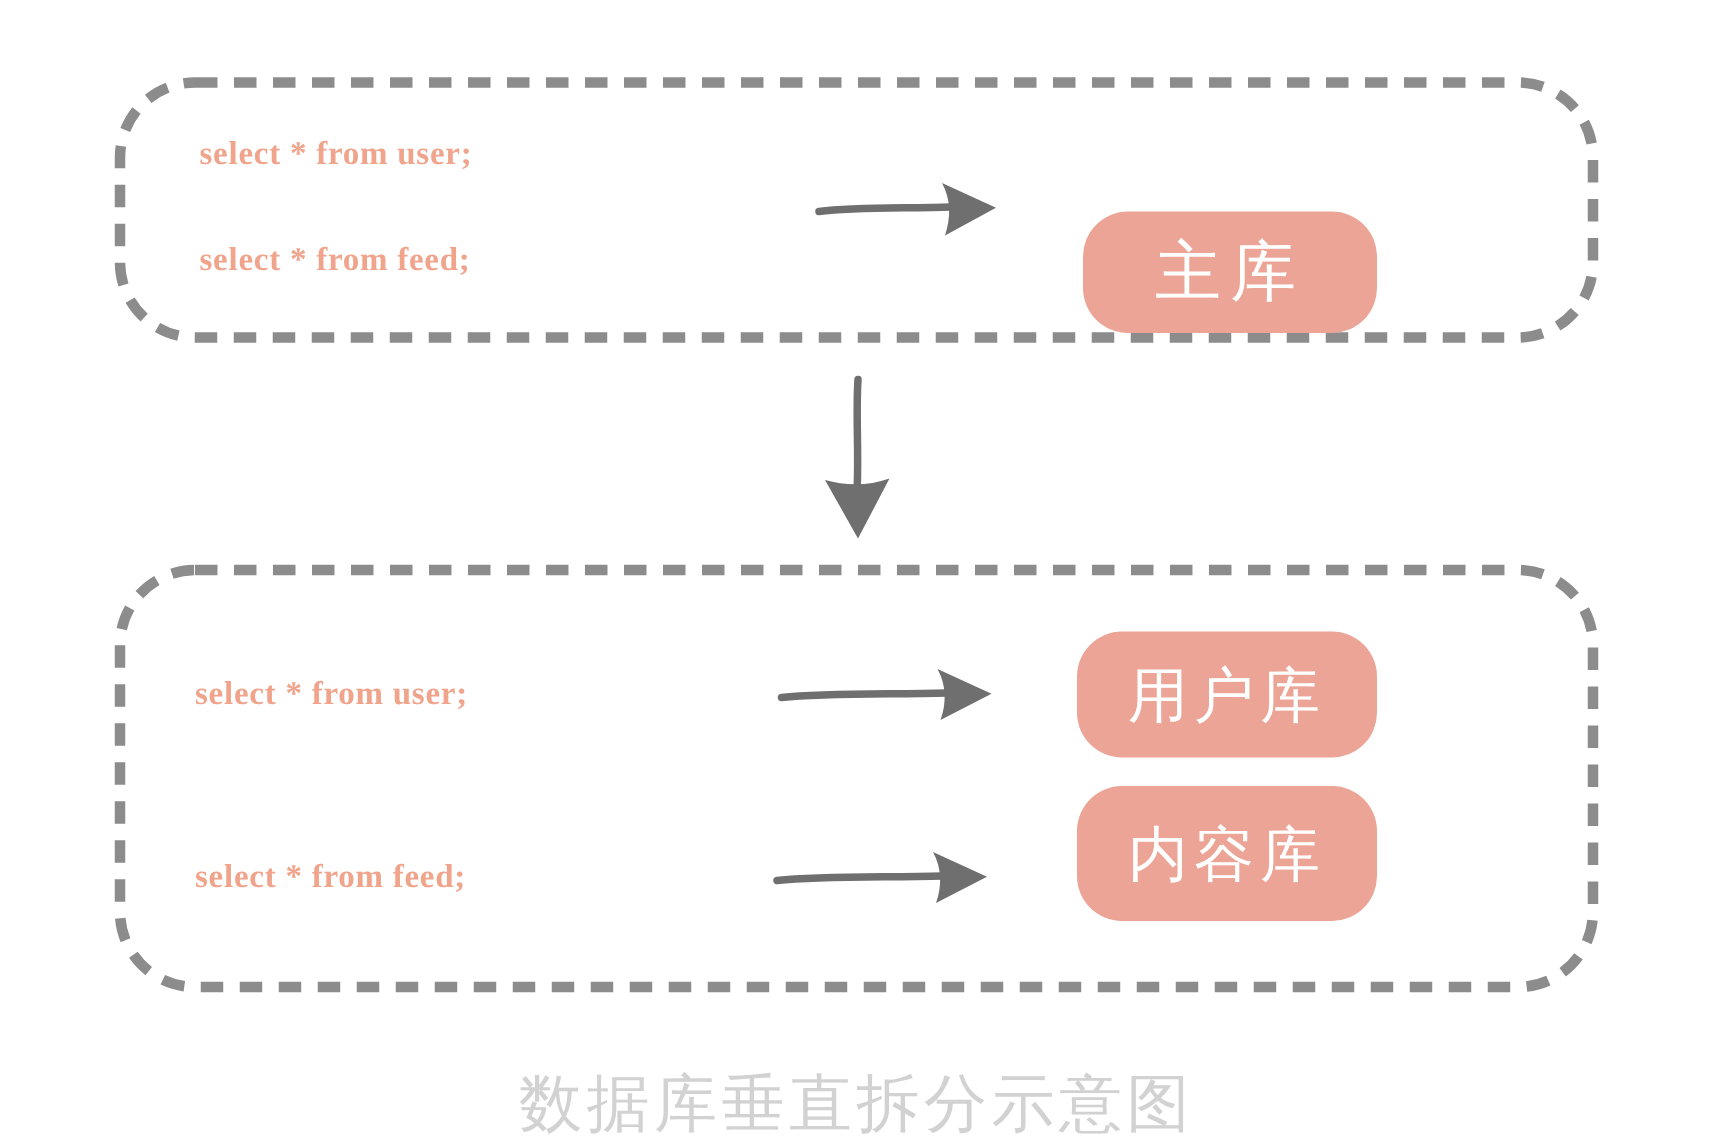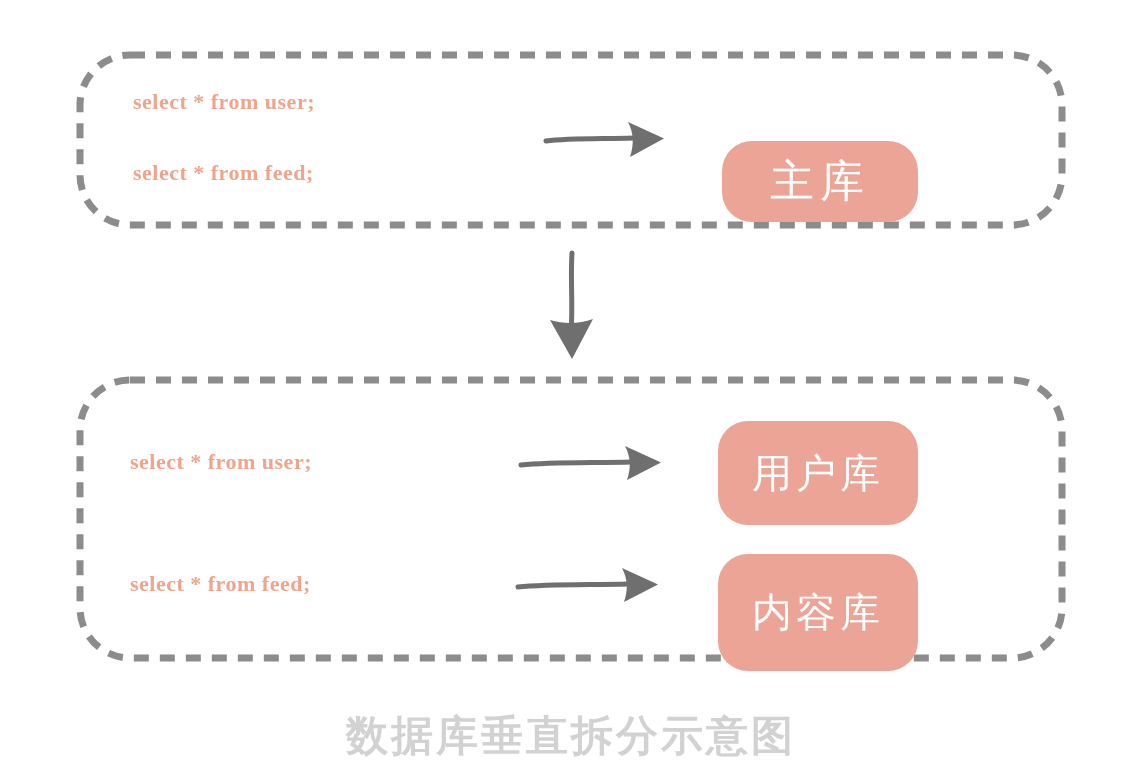--- a/index.html
+++ b/index.html
@@ -43,21 +43,21 @@
   .badge-main { font-size: 44px; letter-spacing: 6px; }
   .badge-sub  { font-size: 40px; letter-spacing: 4px; }
 
   .caption {
     width: 100%;
     text-align: center;
     font-size: 42px;
     letter-spacing: 3px;
     color: #d2d2d2;
     font-family: "DejaVu Sans", "Liberation Sans", sans-serif;
-    font-weight: 700;
+    font-weight: 400;
     white-space: nowrap;
   }
 
   .arrow-svg { display: block; }
 </style>
 </head>
 <body>
 
 <div class="canvas">
 
@@ -84,28 +84,28 @@
 
   <svg class="abs group-svg" style="left:75px; top:375px;" width="992" height="288" viewBox="0 0 992 288">
     <rect x="5" y="5" width="982" height="278" rx="50" ry="50" fill="none" stroke="#8c8c8c" stroke-width="7" stroke-dasharray="15 11"></rect>
   </svg>
 
   <div class="abs sql-text" style="left:130px; top:440px;">select * from user;</div>
   <svg class="abs arrow-svg" style="left:517px; top:443px;" width="146" height="40" viewBox="0 0 146 40">
     <path d="M4 22 C 34 19, 75 20, 114 19" fill="none" stroke="#6f6f6f" stroke-width="5" stroke-linecap="round"></path>
     <path d="M108 3 L144 19.5 L110 37 C 114 26, 114 14, 108 3 Z" fill="#6f6f6f"></path>
   </svg>
-  <div class="abs badge badge-sub" style="left:718px; top:421px; width:200px; height:104px;">
+  <div class="abs badge badge-sub" style="left:718px; top:421px; width:200px; height:84px;">
     <span>用户库</span>
   </div>
 
   <div class="abs sql-text" style="left:130px; top:562px;">select * from feed;</div>
   <svg class="abs arrow-svg" style="left:514px; top:565px;" width="146" height="40" viewBox="0 0 146 40">
     <path d="M4 22 C 34 19, 75 20, 114 19" fill="none" stroke="#6f6f6f" stroke-width="5" stroke-linecap="round"></path>
     <path d="M108 3 L144 19.5 L110 37 C 114 26, 114 14, 108 3 Z" fill="#6f6f6f"></path>
   </svg>
-  <div class="abs badge badge-sub" style="left:718px; top:554px; width:200px; height:117px;border-radius:30px;">
+  <div class="abs badge badge-sub" style="left:718px; top:524px; width:200px; height:90px;border-radius:30px;">
     <span>内容库</span>
   </div>
 
   <div class="abs caption" style="left:0px; top:708px;">数据库垂直拆分示意图</div>
 
 </div>
 
 </body></html>

